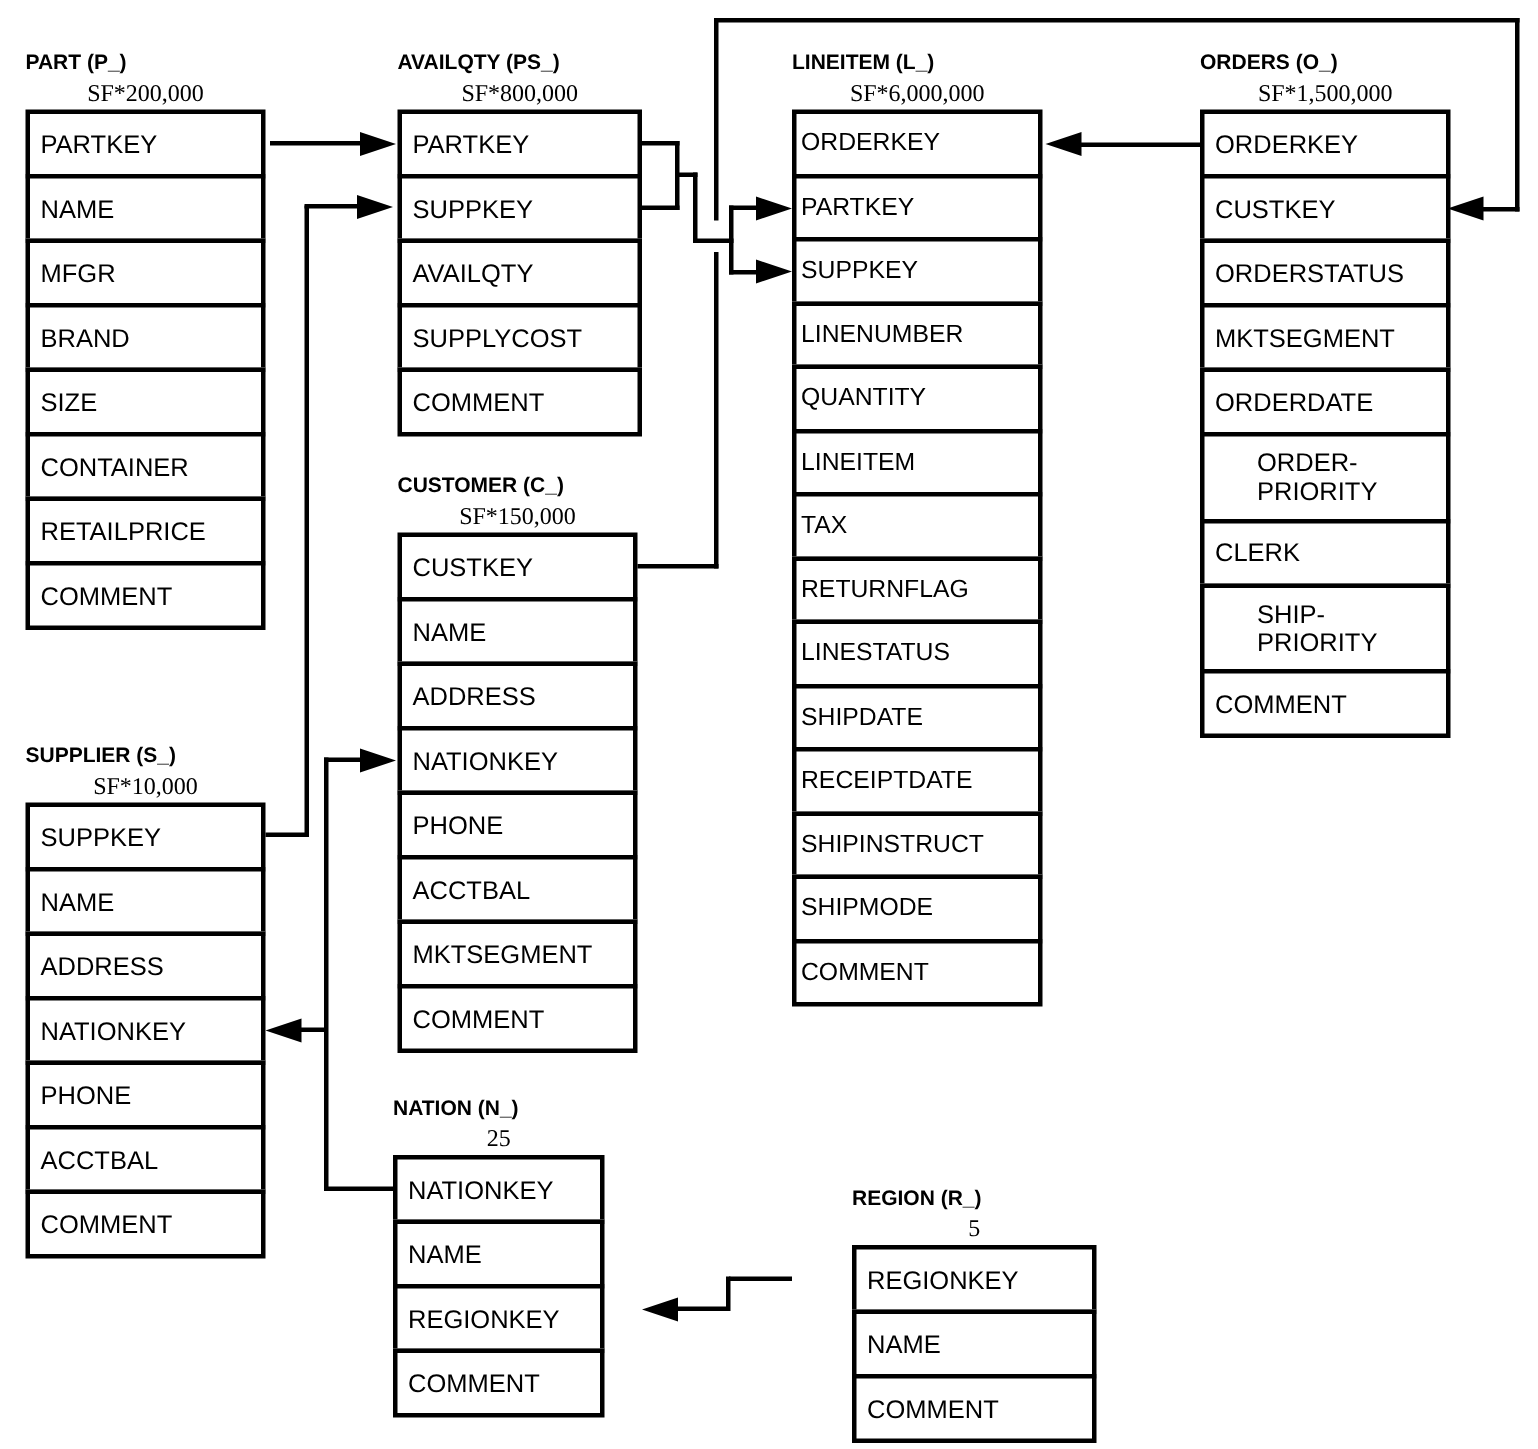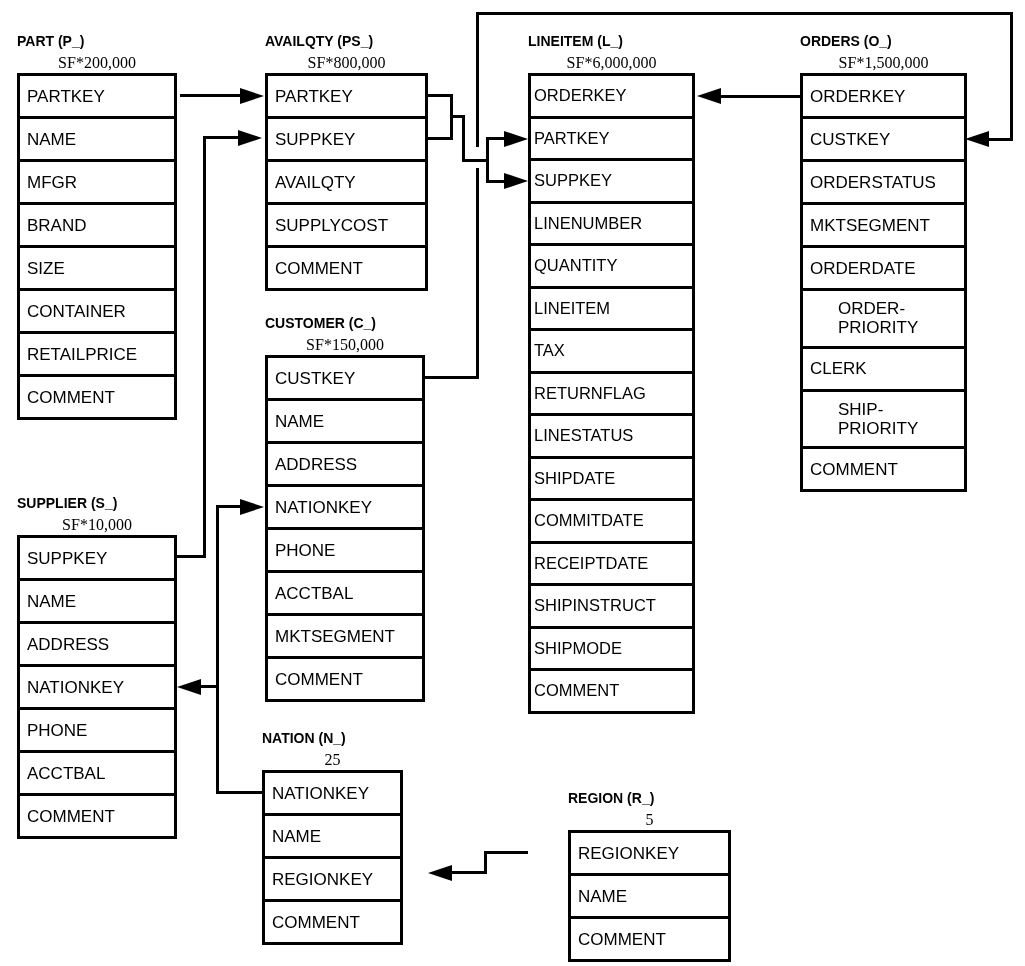--- a/index.html
+++ b/index.html
@@ -98,21 +98,20 @@
         <div class="row">ORDERKEY</div>
         <div class="row">PARTKEY</div>
         <div class="row">SUPPKEY</div>
         <div class="row">LINENUMBER</div>
         <div class="row">QUANTITY</div>
         <div class="row">LINEITEM</div>
         <div class="row">TAX</div>
         <div class="row">RETURNFLAG</div>
         <div class="row">LINESTATUS</div>
         <div class="row">SHIPDATE</div>
-        <div class="row">COMMITDATE</div>
         <div class="row">RECEIPTDATE</div>
         <div class="row">SHIPINSTRUCT</div>
         <div class="row">SHIPMODE</div>
         <div class="row">COMMENT</div>
       </div>
   </div>
 
   <div class="tbl tbl-orders">
     <div class="title">ORDERS (O_)</div>
     <div class="sub">SF*1,500,000</div>

